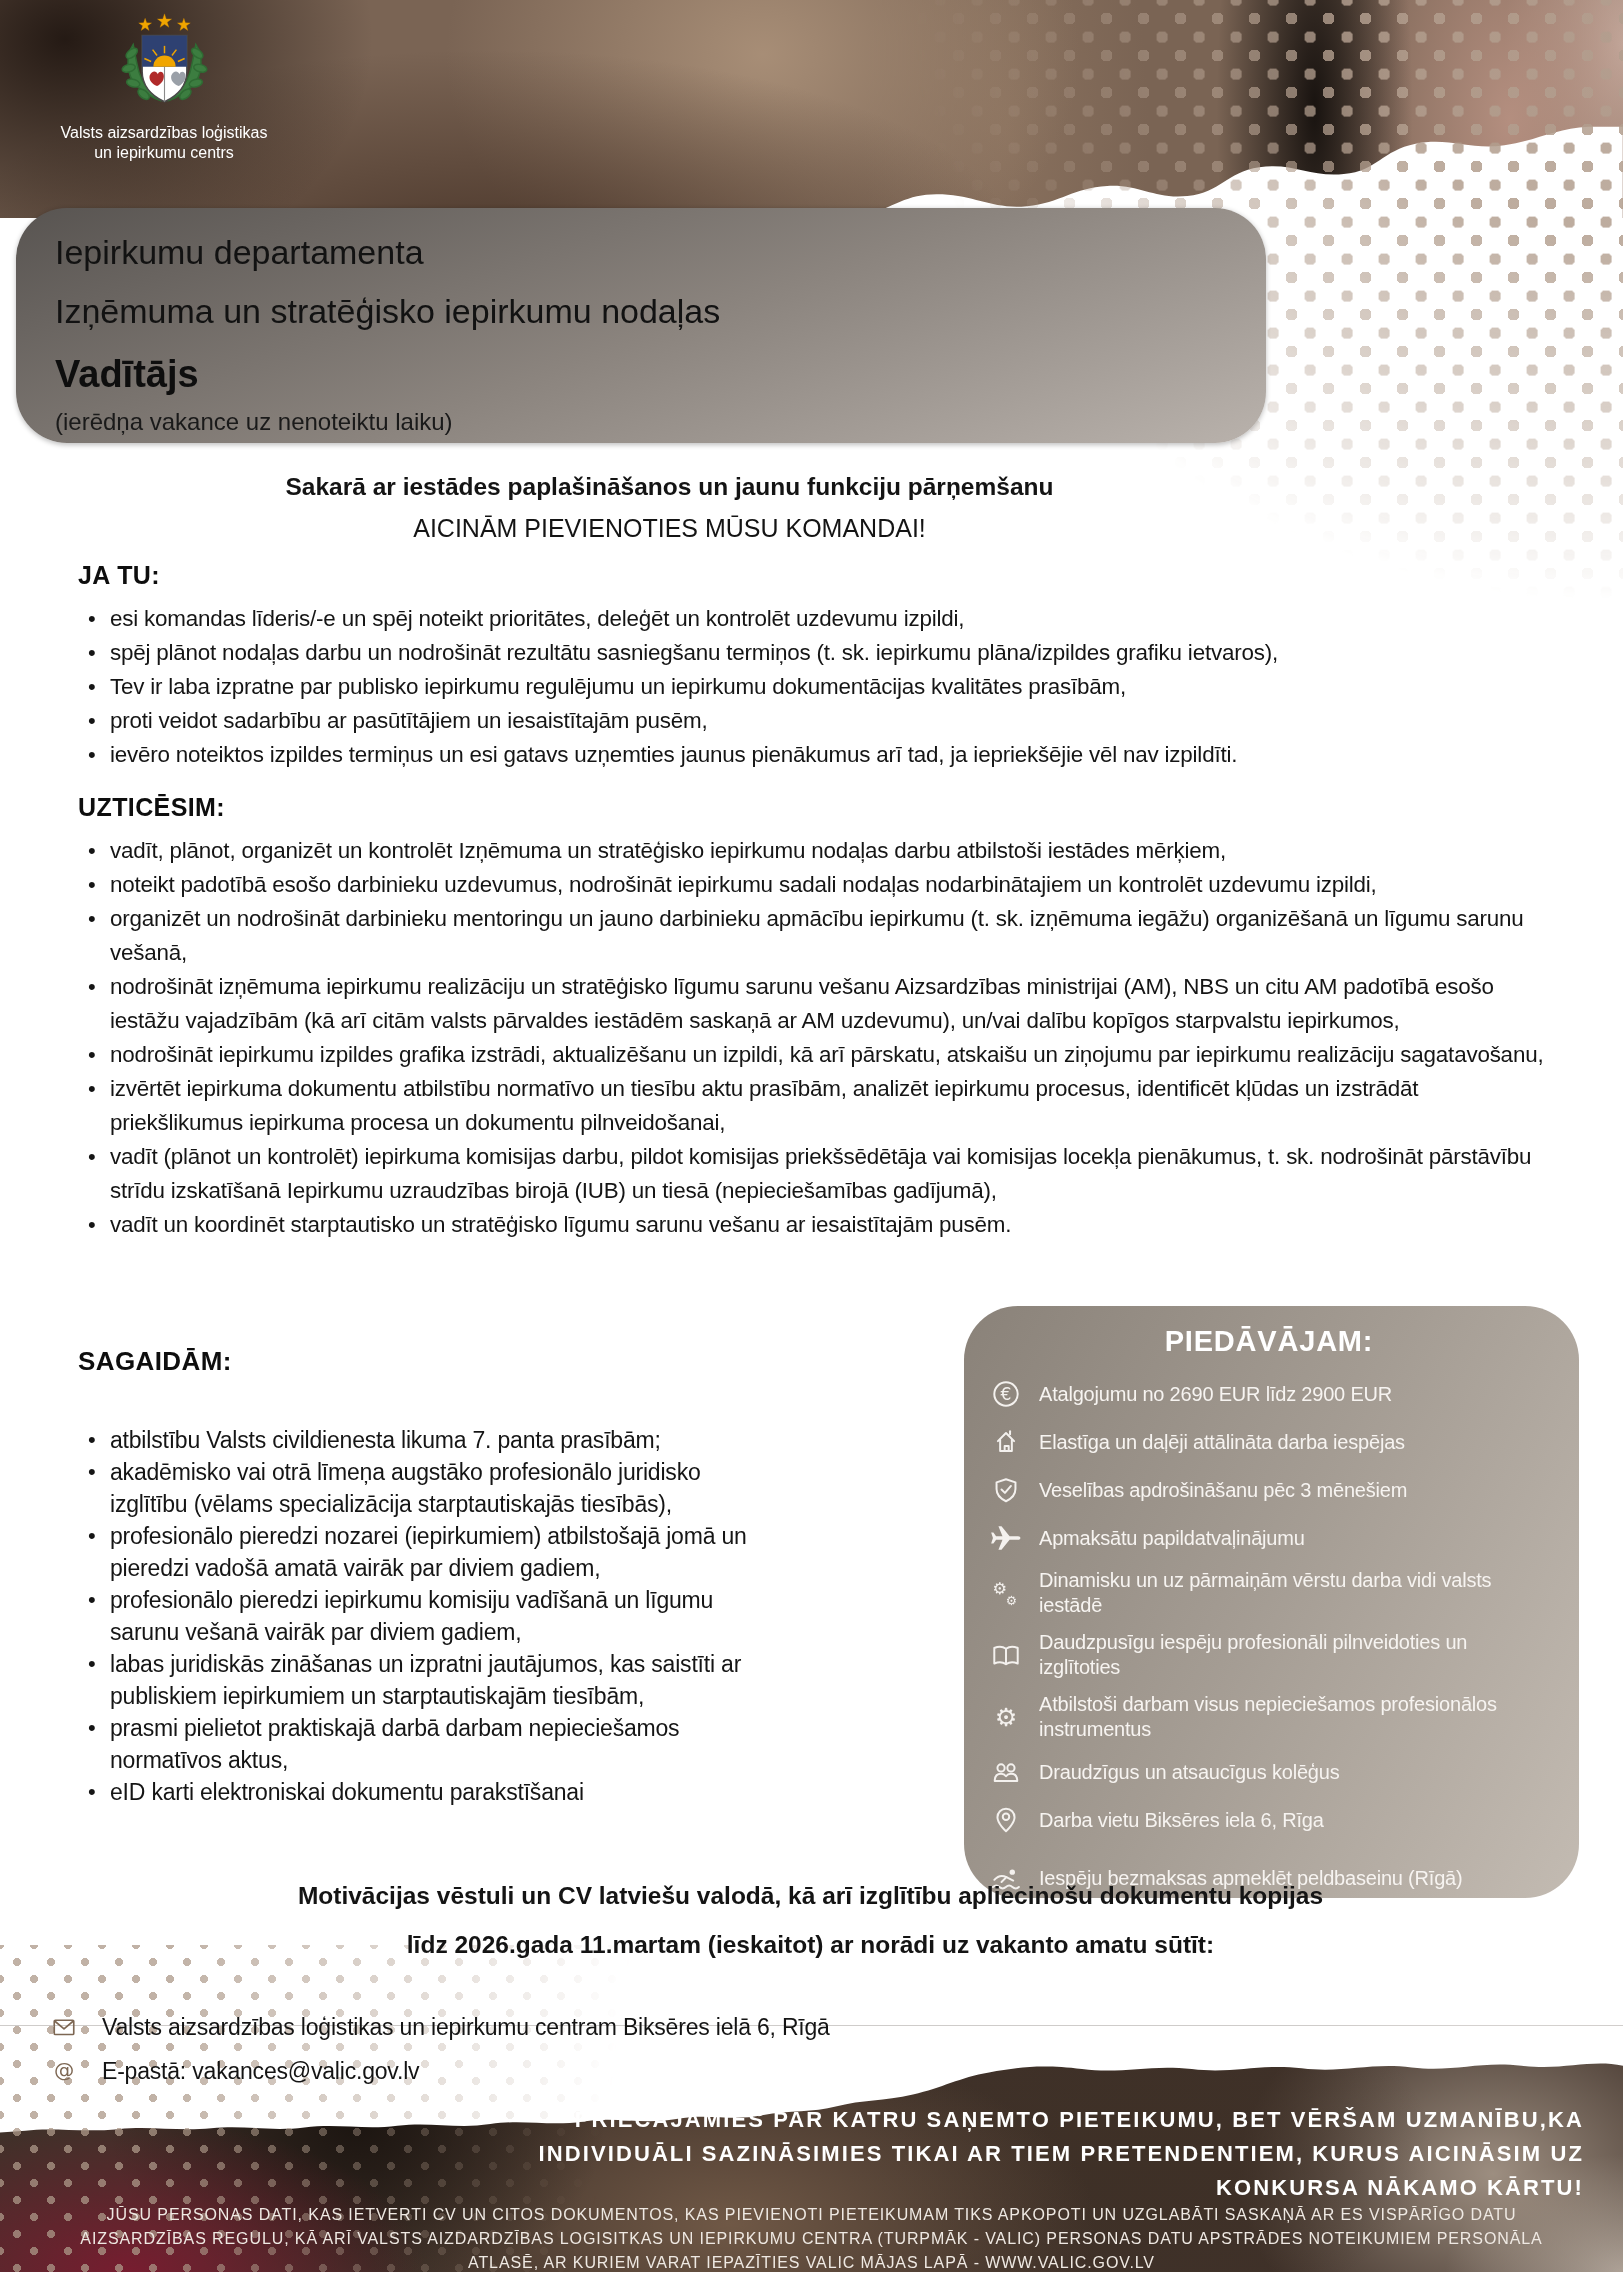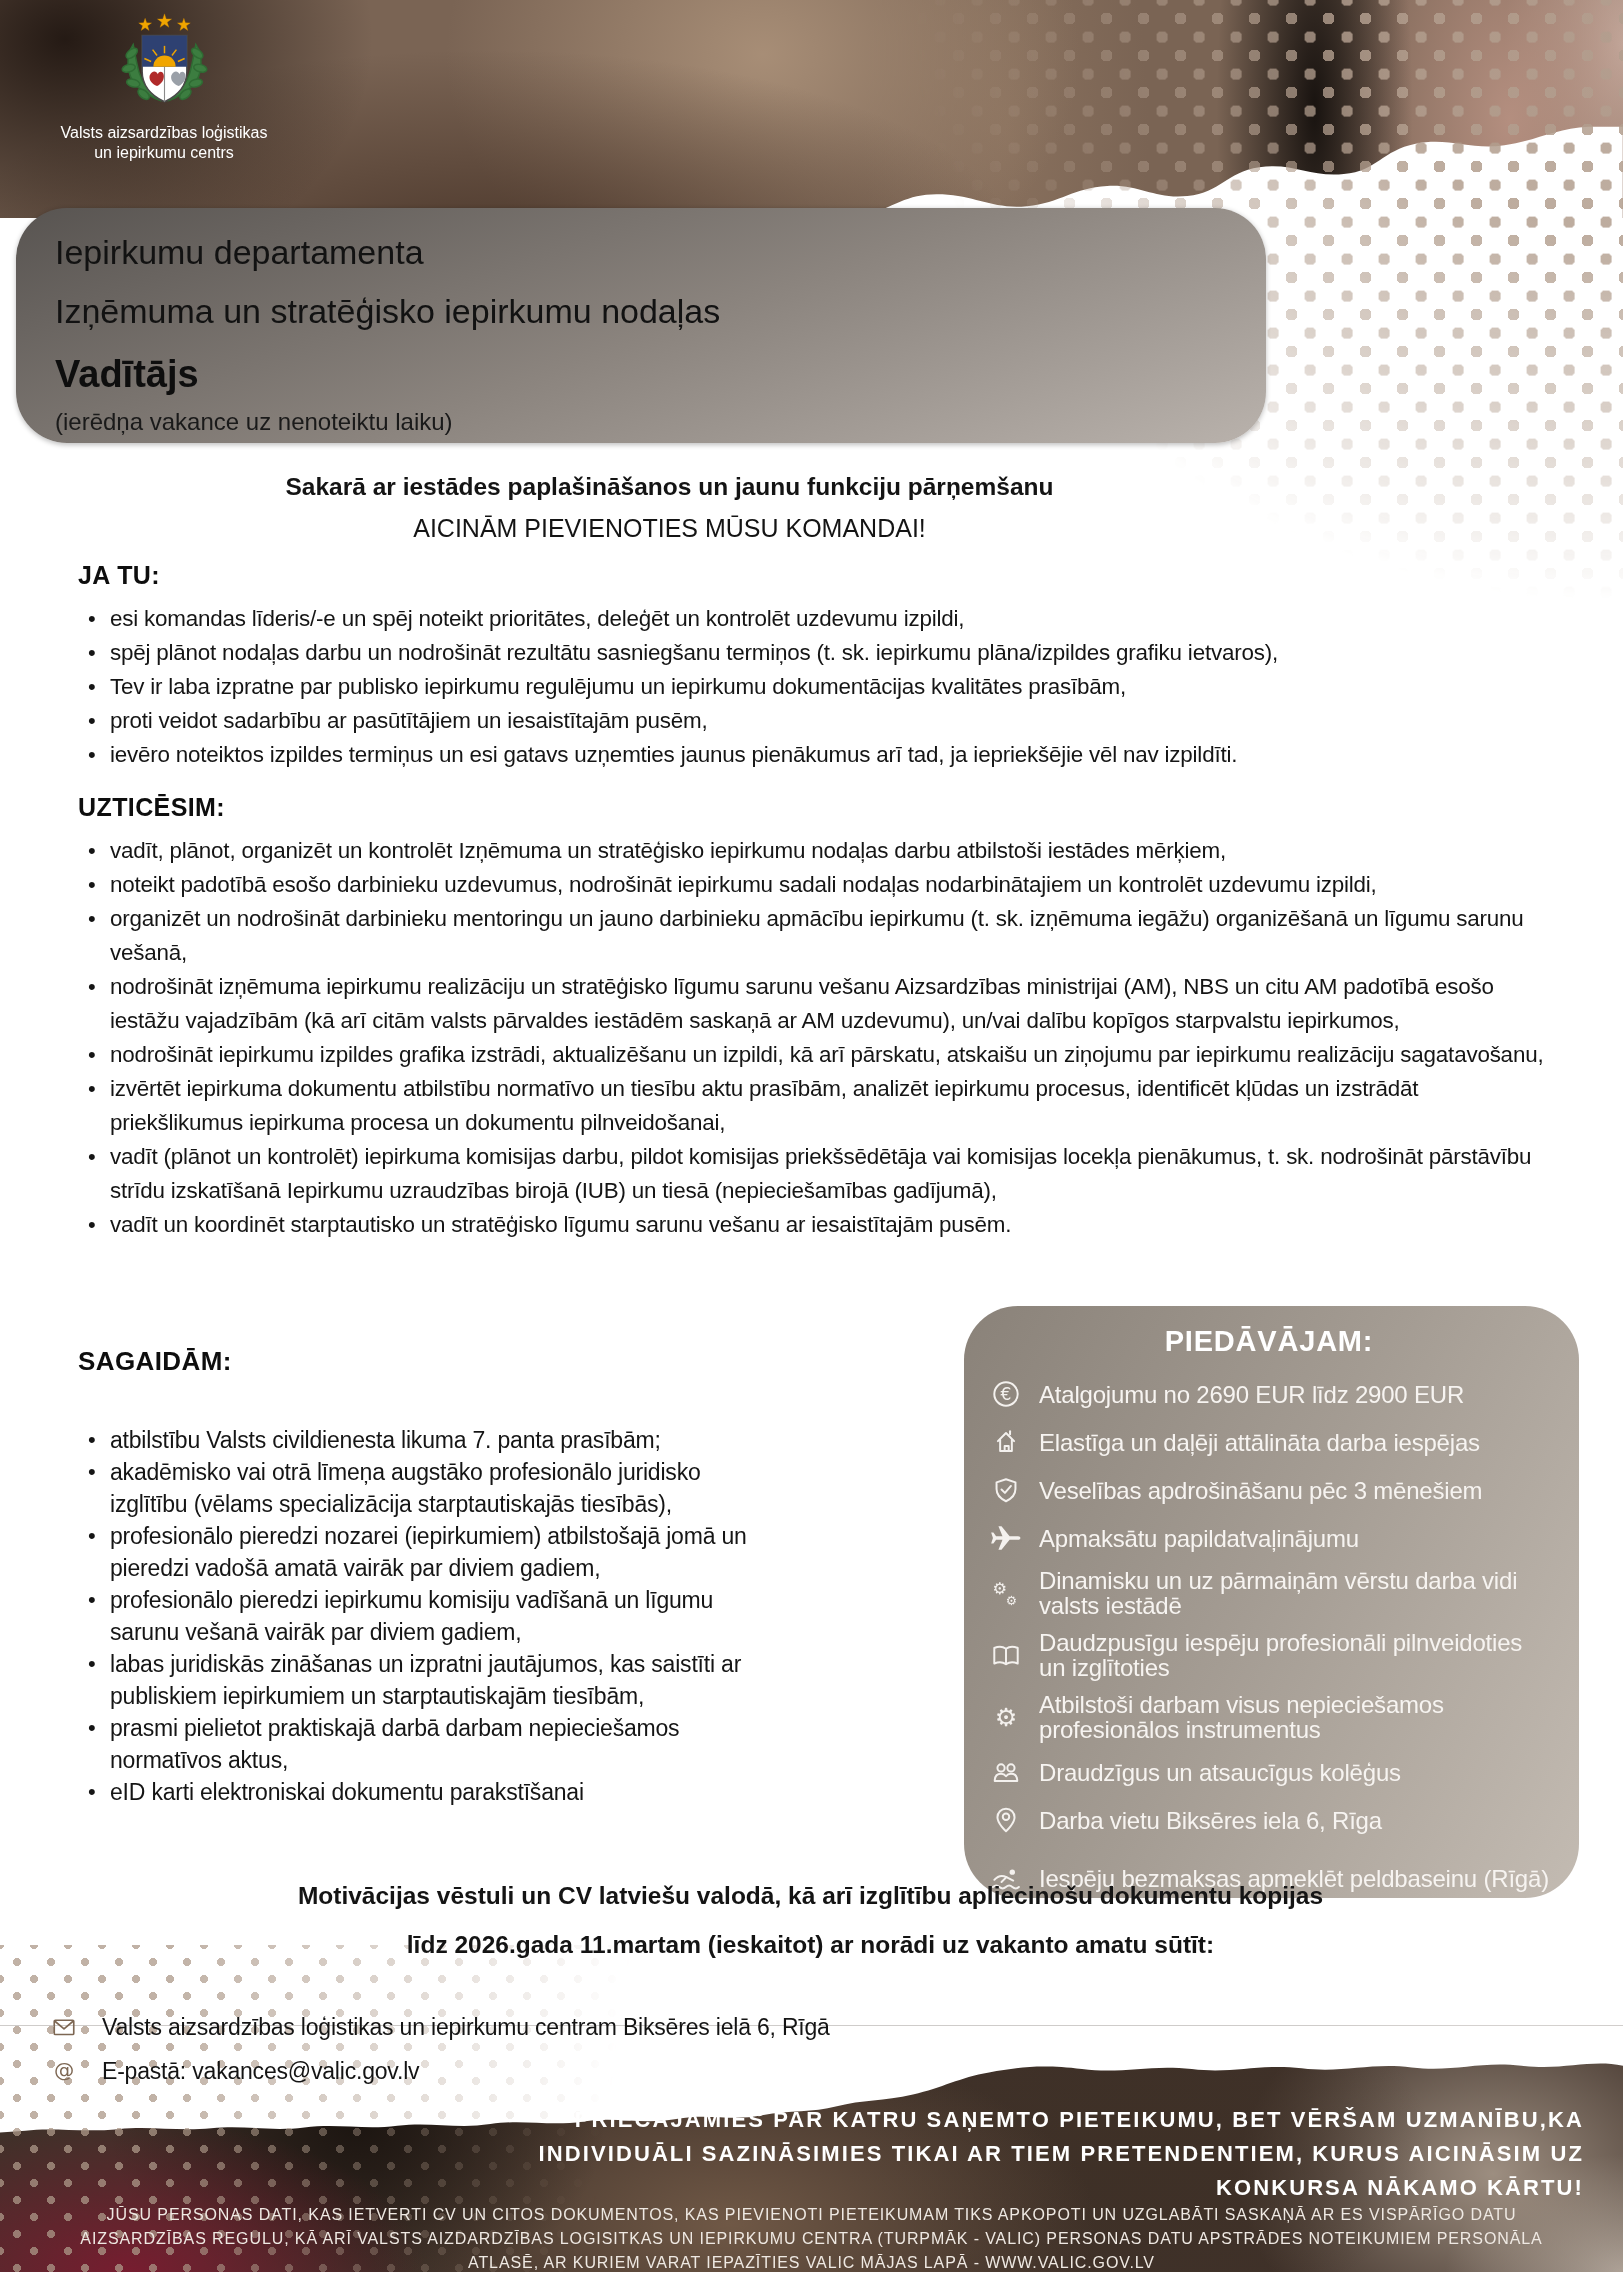--- a/index.html
+++ b/index.html
@@ -79,21 +79,21 @@
   .offer-panel {
     position:absolute; left:964px; top:1306px; width:615px; height:592px; z-index:5;
     border-radius:54px; padding:18.6px 29px 20px 24px; color:#ffffff;
     background:linear-gradient(118deg, #8a8279 0%, #a49c93 48%, #c3bbb2 100%);
   }
   .offer-title { text-align:center; font-size:29px; font-weight:bold; letter-spacing:0.8px; margin-bottom:18.6px; }
   .offer-item { display:flex; align-items:center; gap:15px; margin-bottom:12px; }
   .offer-item:last-child { margin-top:22px; }
   .offer-icon { flex:0 0 36px; width:36px; height:36px; color:#f4f1ee; }
   .offer-icon svg { width:36px; height:36px; display:block; }
-  .offer-label { font-size:24px; line-height:25px; letter-spacing:-0.2px; color:#f7f4f1; }
+  .offer-label { font-size:20px; line-height:25px; letter-spacing:-0.2px; color:#f7f4f1; }
 
   
   .apply { position:absolute; left:0; top:1882px; width:1621px; text-align:center; z-index:5; }
   .apply-1 { font-size:24.5px; font-weight:bold; margin-bottom:21px; }
   .apply-2 { font-size:24.5px; font-weight:bold; }
 
   
   .photo-bottom {
     position:absolute; left:0; top:2025px; width:1623px; height:248px; z-index:1;
     background-color:#3f3129;

